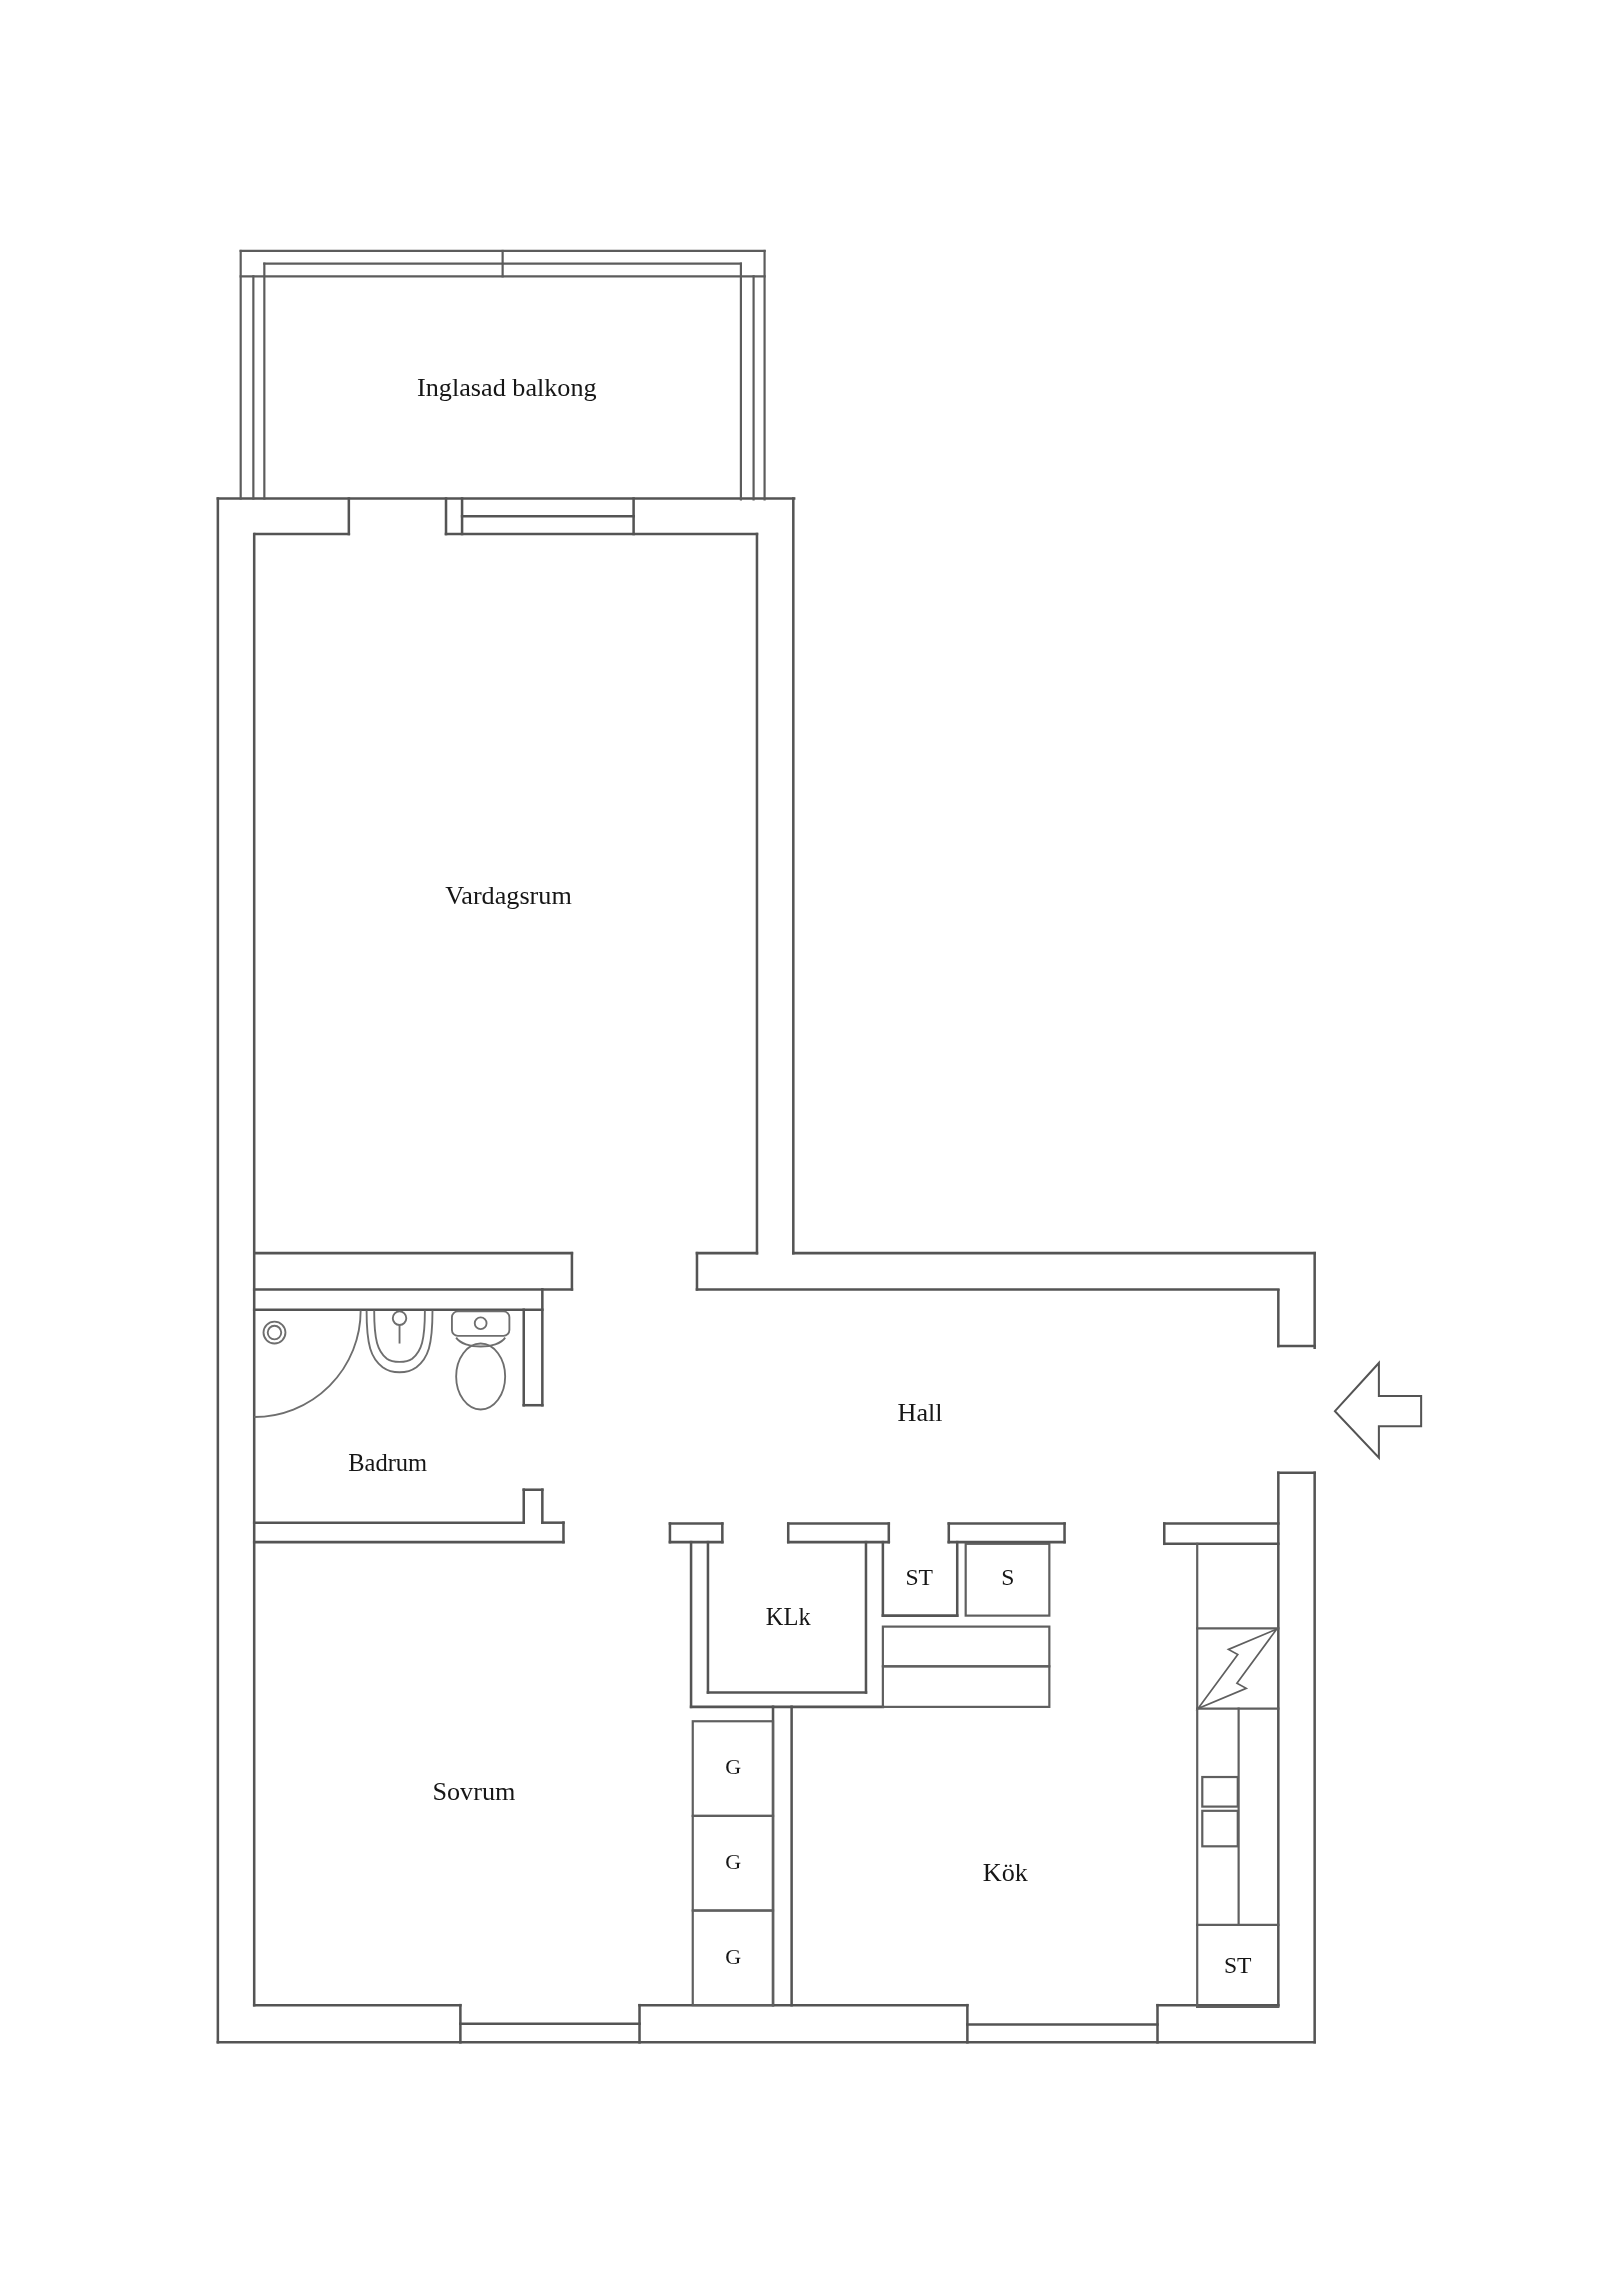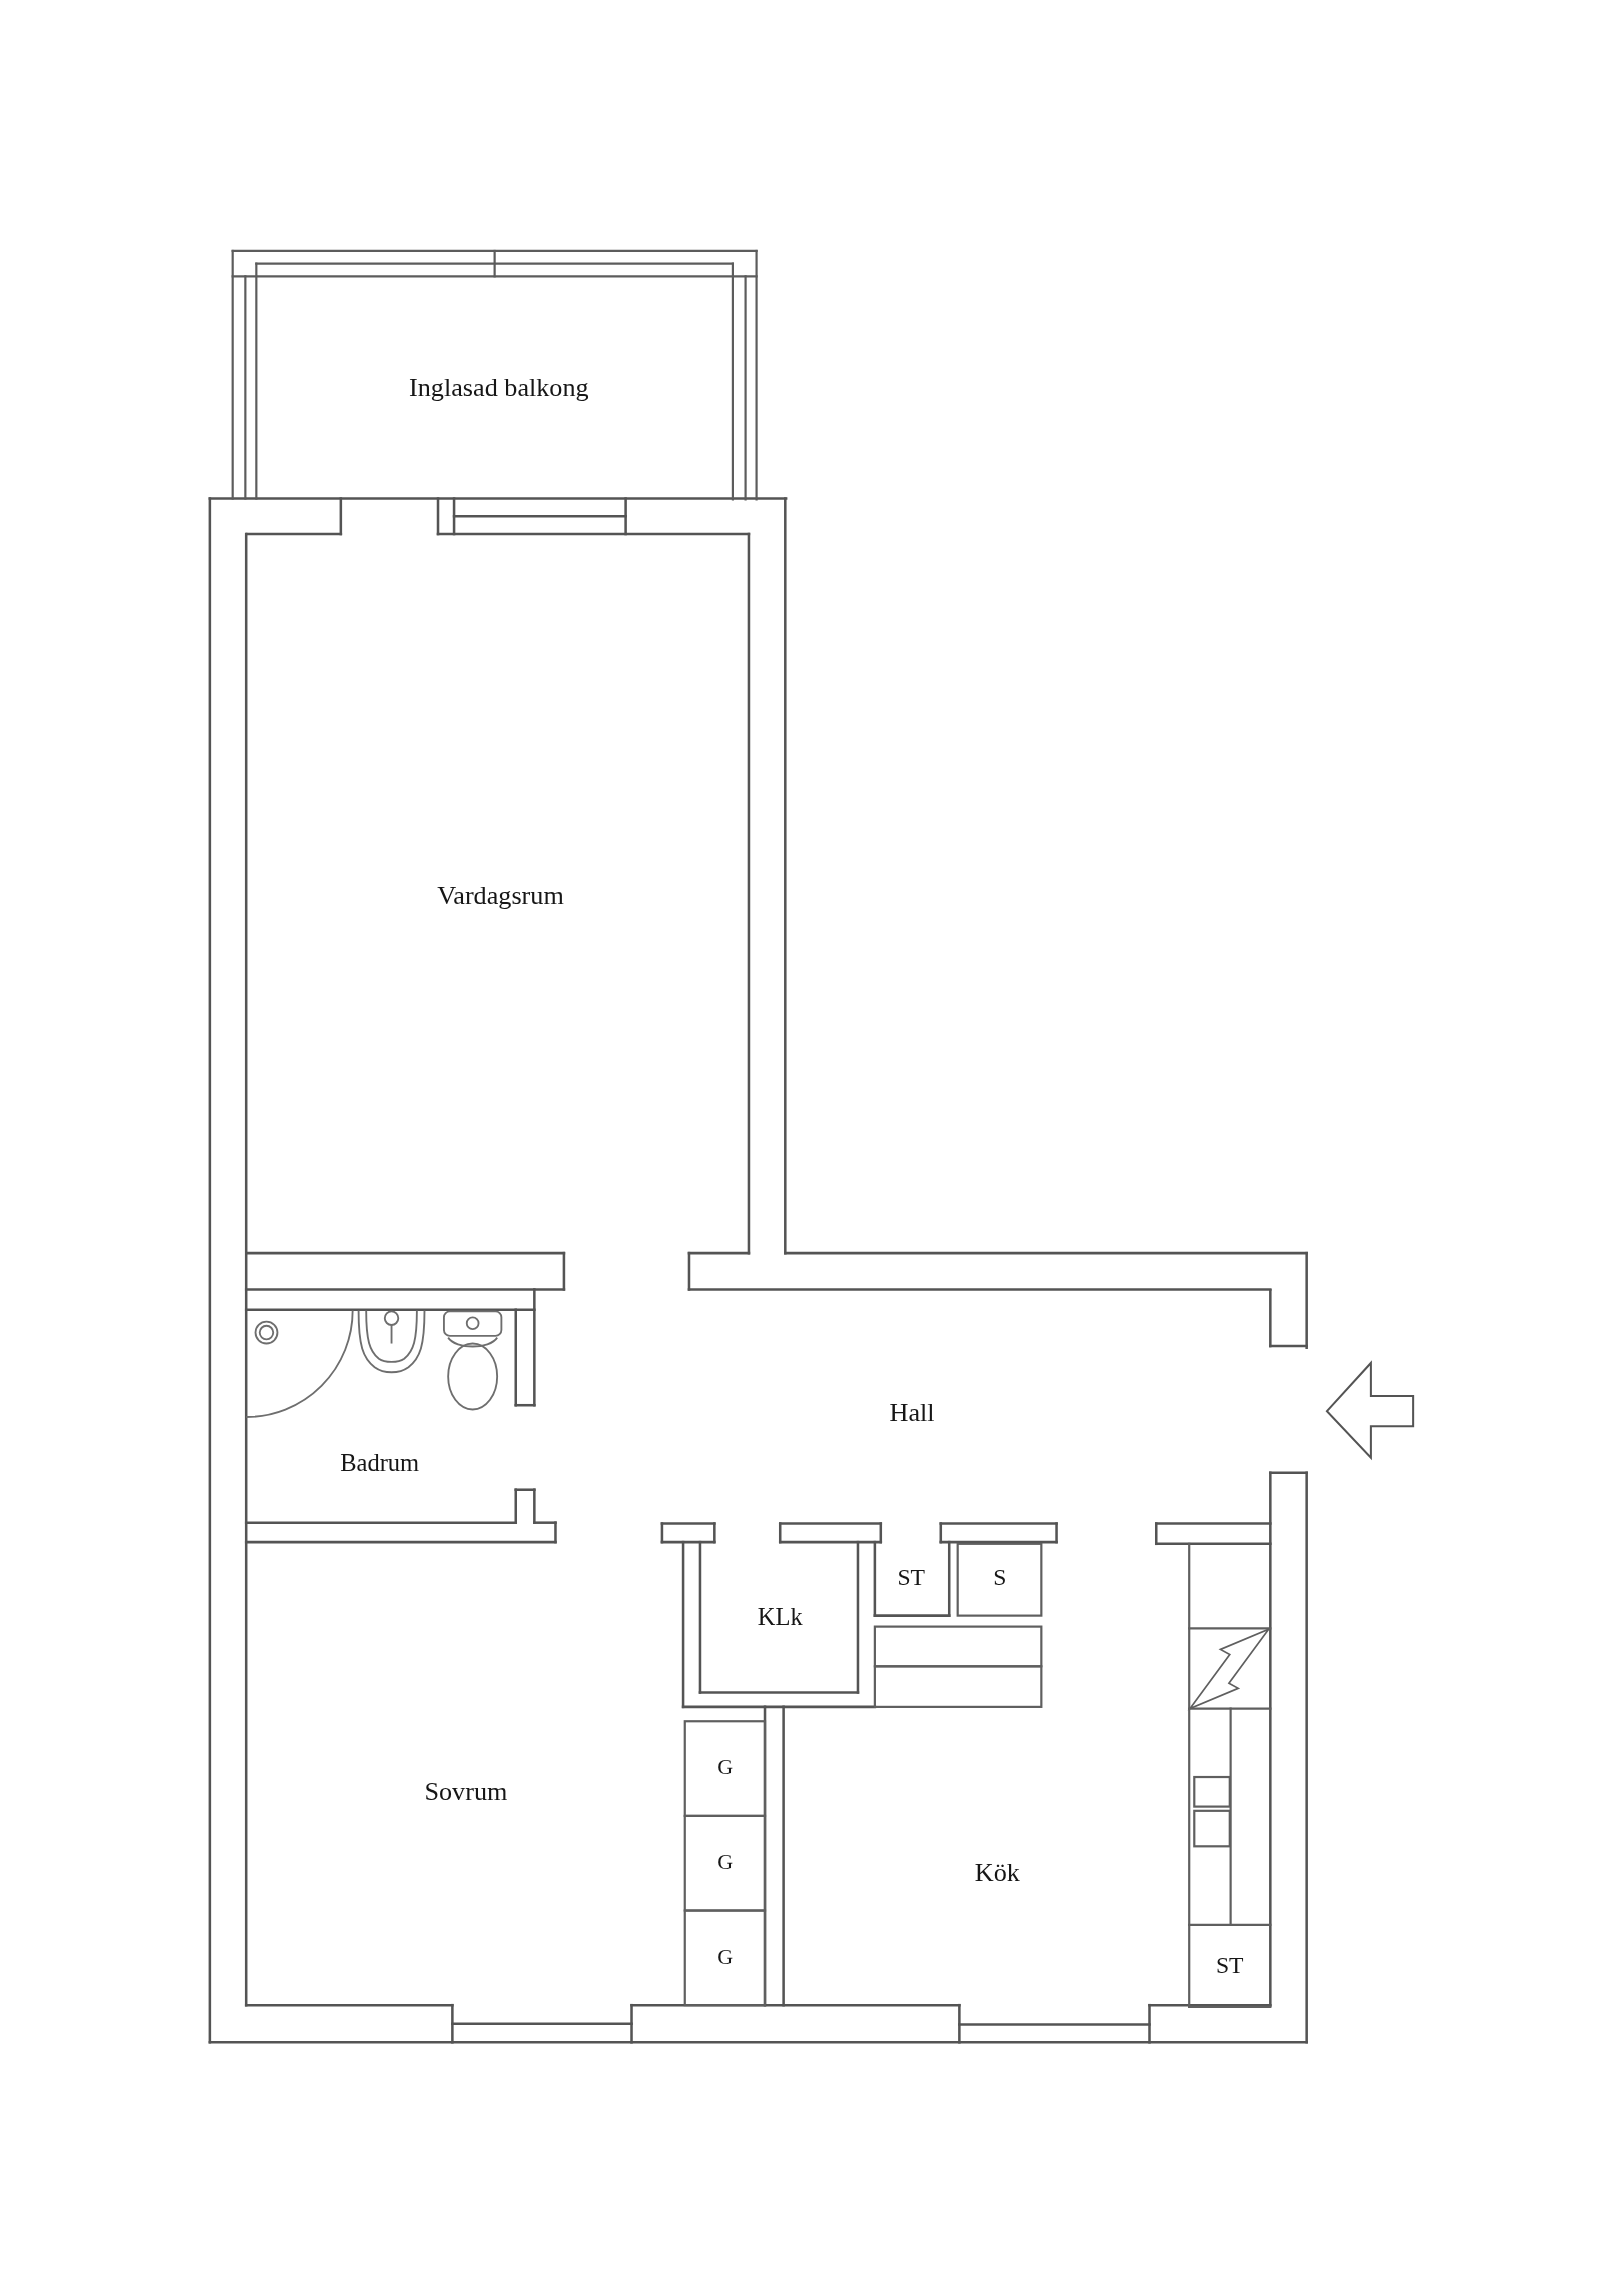--- a/index.html
+++ b/index.html
@@ -1,16 +1,16 @@
 <!DOCTYPE html>
 <html style="font-size:13.5px"><head>
 <meta charset="utf-8">
 <style>
   html,body{margin:0;padding:0;background:#ffffff;}
-  #canvas{position:relative;width:1538px;height:2295px;background:#ffffff;overflow:hidden;}
+  #canvas{position:relative;width:1538px;height:2295px;background:#ffffff;overflow:hidden;margin-left:8px;}
   #plan-svg{position:absolute;left:0;top:0;}
   text{font-family:"Liberation Serif","DejaVu Serif",serif;fill:#161616;}
 </style>
 </head>
 <body>
 
 <div id="canvas">
   <svg id="plan-svg" width="1623" height="2295" viewBox="0 0 1920 2716" xmlns="http://www.w3.org/2000/svg">
       <g>
         <line x1="248" y1="590" x2="248" y2="2417" stroke="#545454" stroke-width="3" stroke-linecap="square"></line>

